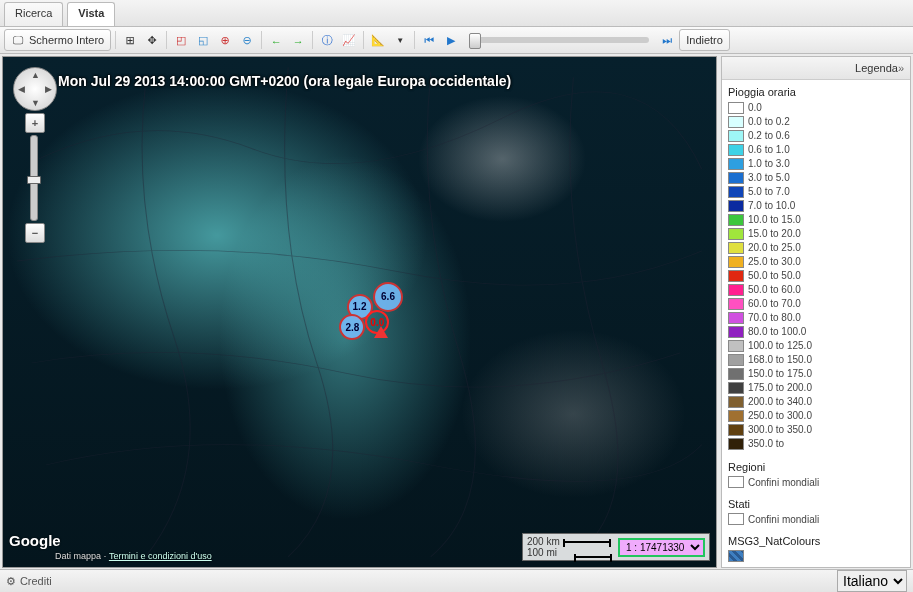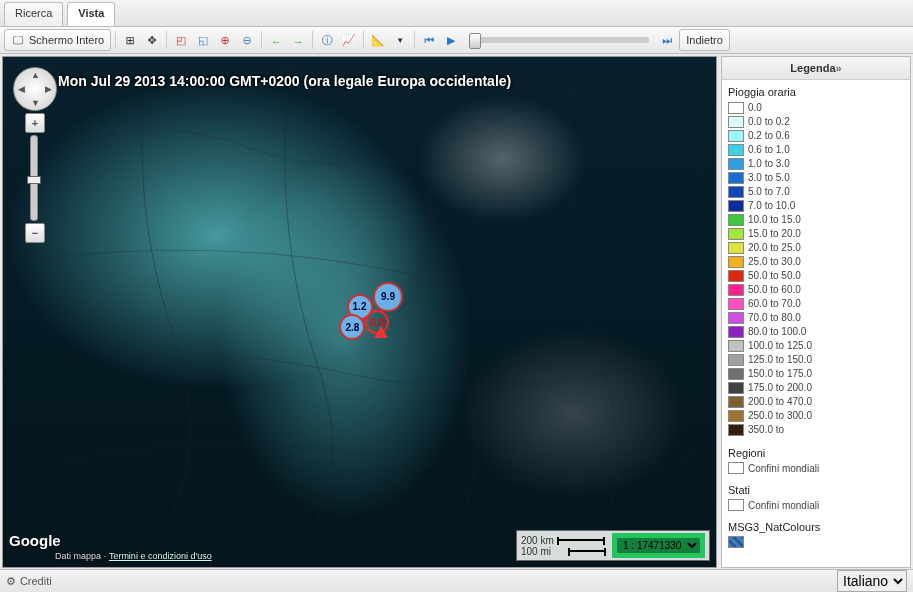--- a/index.html
+++ b/index.html
@@ -16,21 +16,21 @@
 .tbtn-label{padding:0 6px;height:20px;display:flex;align-items:center;border:1px solid #bbb;border-radius:3px;background:linear-gradient(#fff,#eee);cursor:pointer;gap:4px}
 .tbtn-label .mini{width:14px;height:14px;display:flex;align-items:center;justify-content:center}
 .sep{width:0;height:18px;border-left:1px solid #ccc;margin:0 2px}
 .timeslider{flex:0 0 180px;height:6px;background:#ccc;border-radius:3px;position:relative;margin:0 6px}
 .timeslider .knob{position:absolute;top:-4px;left:0;width:10px;height:14px;background:linear-gradient(#fff,#ccc);border:1px solid #888;border-radius:2px}
 
 
 .main{position:absolute;top:54px;left:0;right:0;bottom:22px;display:flex}
 .mapwrap{flex:1;position:relative;border:1px solid #999;margin:2px 0 2px 2px;overflow:hidden;background:#0a2a3a}
 .legendpanel{width:188px;margin:2px 2px 2px 4px;border:1px solid #bbb;background:#fff;display:flex;flex-direction:column;overflow:hidden}
-.legendpanel .hdr{height:22px;background:linear-gradient(#f5f5f5,#e5e5e5);border-bottom:1px solid #ccc;display:flex;align-items:center;justify-content:center;padding:0 6px;font-weight:bold}
+.legendpanel .hdr{height:22px;background:linear-gradient(#f5f5f5,#e5e5e5);border-bottom:1px solid #ccc;display:flex;align-items:center;justify-content:flex-end;padding:0 6px;font-weight:normal}
 .collapse{cursor:pointer;color:#666}
 .legendbody{flex:1;overflow:auto;padding:6px;font-size:10px;color:#444}
 .legendbody .section{margin-bottom:10px}
 .legendbody .stitle{font-size:11px;color:#222;margin-bottom:3px}
 .swatchrow{display:flex;align-items:center;gap:4px;line-height:14px}
 .swatch{width:14px;height:10px;border:1px solid #888}
 .checkline{display:flex;align-items:center;gap:4px;margin-top:2px}
 
 
 .maplabel{position:absolute;top:16px;left:55px;color:#fff;font-weight:bold;font-size:14px;text-shadow:0 0 3px #000,0 0 3px #000}
@@ -42,21 +42,21 @@
 .ztrack{width:6px;height:84px;background:#ccc;margin:2px auto;border:1px solid #888;border-radius:3px;position:relative}
 .ztrack .zh{position:absolute;left:-4px;top:40px;width:12px;height:6px;background:#eee;border:1px solid #666;border-radius:1px}
 .google-logo{position:absolute;left:6px;bottom:18px;color:#fff;font-size:15px;font-weight:bold;font-family:Liberation Sans, sans-serif;text-shadow:0 0 2px #000}
 .attrib{position:absolute;left:52px;bottom:6px;color:#ddd;font-size:9px;text-shadow:0 0 2px #000}
 .attrib a{color:#cfe;text-decoration:underline}
 .scalebox{position:absolute;right:6px;bottom:6px;background:rgba(255,255,255,.85);border:1px solid #666;padding:2px 4px;display:flex;align-items:center;gap:6px;font-size:10px}
 .scaleline{display:flex;flex-direction:column;align-items:flex-start;gap:0}
 .bar{height:0;border-top:2px solid #000;width:48px;position:relative}
 .bar:before,.bar:after{content:"";position:absolute;top:-4px;width:0;height:8px;border-left:2px solid #000}
 .bar:after{right:0}
-.scale-sel{border:5px solid #22c55e;font-size:10px;padding:1px 2px;background:#15803d}
+.scale-sel{border:2px solid #22c55e;font-size:10px;padding:1px 2px;background:#f0abfc}
 
 
 .marker{position:absolute;transform:translate(-50%,-50%);border-radius:50%;display:flex;align-items:center;justify-content:center;font-size:10px;font-weight:bold;color:#003;border:2px solid #c33}
 .marker.b1{width:26px;height:26px;background:rgba(120,190,255,.85)}
 .marker.b2{width:22px;height:22px;background:rgba(120,190,255,.85)}
 .marker.red{width:20px;height:20px;background:transparent;border:2px solid #f22;color:#e00}
 .redtri{position:absolute;width:0;height:0;border-left:7px solid transparent;border-right:7px solid transparent;border-bottom:12px solid #e33;transform:translate(-50%,-50%)}
 
 
 .sat{position:absolute;inset:0;background:
@@ -138,39 +138,39 @@
     </div>
     <div class="zoom-ctrl">
       <div class="zbtn">+</div>
       <div class="ztrack">
             <div class="zh"></div>
           </div>
       <div class="zbtn">−</div>
     </div>
 
     <div id="markers">
-          <div class="marker b1" style="left: 54%; top: 47%;">9.9</div>
+          <div class="marker b1" style="left: 54%; top: 47%;">6.6</div>
           <div class="marker b2" style="left: 50%; top: 49%;">1.2</div>
           <div class="marker b2" style="left: 49%; top: 53%;">2.8</div>
           <div class="marker red" style="left: 52.5%; top: 52%;">0.0</div>
           <div class="redtri" style="left: 53%; top: 54%;"></div>
         </div>
 
     <div class="google-logo">Google</div>
     <div class="attrib">
       <span>Dati mappa</span> · <a href="#">Termini e condizioni d'uso</a>
     </div>
 
     <div class="scalebox">
       <div class="scaleline">
         <div style="display:flex;align-items:center;gap:3px">
               <span>200 km</span>
               <div class="bar"></div>
             </div>
-        <div style="display:flex;align-items:center;gap:17px">
+        <div style="display:flex;align-items:flex-end;gap:17px">
               <span>100 mi</span>
               <div class="bar" style="width:38px"></div>
             </div>
       </div>
       <select class="scale-sel">
         <option>1 : 17471330</option>
       </select>
     </div>
   </div>
 
@@ -250,37 +250,41 @@
               <div class="swatchrow">
                 <span class="swatch" style="background:#9020c0"></span>
                 <span>80.0 to 100.0</span>
               </div>
               <div class="swatchrow">
                 <span class="swatch" style="background:#c0c0c0"></span>
                 <span>100.0 to 125.0</span>
               </div>
               <div class="swatchrow">
                 <span class="swatch" style="background:#a0a0a0"></span>
-                <span>125.0 to 150.0</span>
+                <span>168.0 to 150.0</span>
               </div>
               <div class="swatchrow">
                 <span class="swatch" style="background:#707070"></span>
                 <span>150.0 to 175.0</span>
               </div>
               <div class="swatchrow">
                 <span class="swatch" style="background:#404040"></span>
                 <span>175.0 to 200.0</span>
               </div>
               <div class="swatchrow">
                 <span class="swatch" style="background:#806030"></span>
-                <span>200.0 to 470.0</span>
+                <span>200.0 to 340.0</span>
               </div>
               <div class="swatchrow">
                 <span class="swatch" style="background:#a07030"></span>
                 <span>250.0 to 300.0</span>
+              </div>
+              <div class="swatchrow">
+                <span class="swatch" style="background:#604010"></span>
+                <span>300.0 to 350.0</span>
               </div>
               <div class="swatchrow">
                 <span class="swatch" style="background:#302008"></span>
                 <span>350.0 to</span>
               </div>
             </div>
       </div>
       <div class="section">
         <div class="stitle">Regioni</div>
         <div class="checkline">

